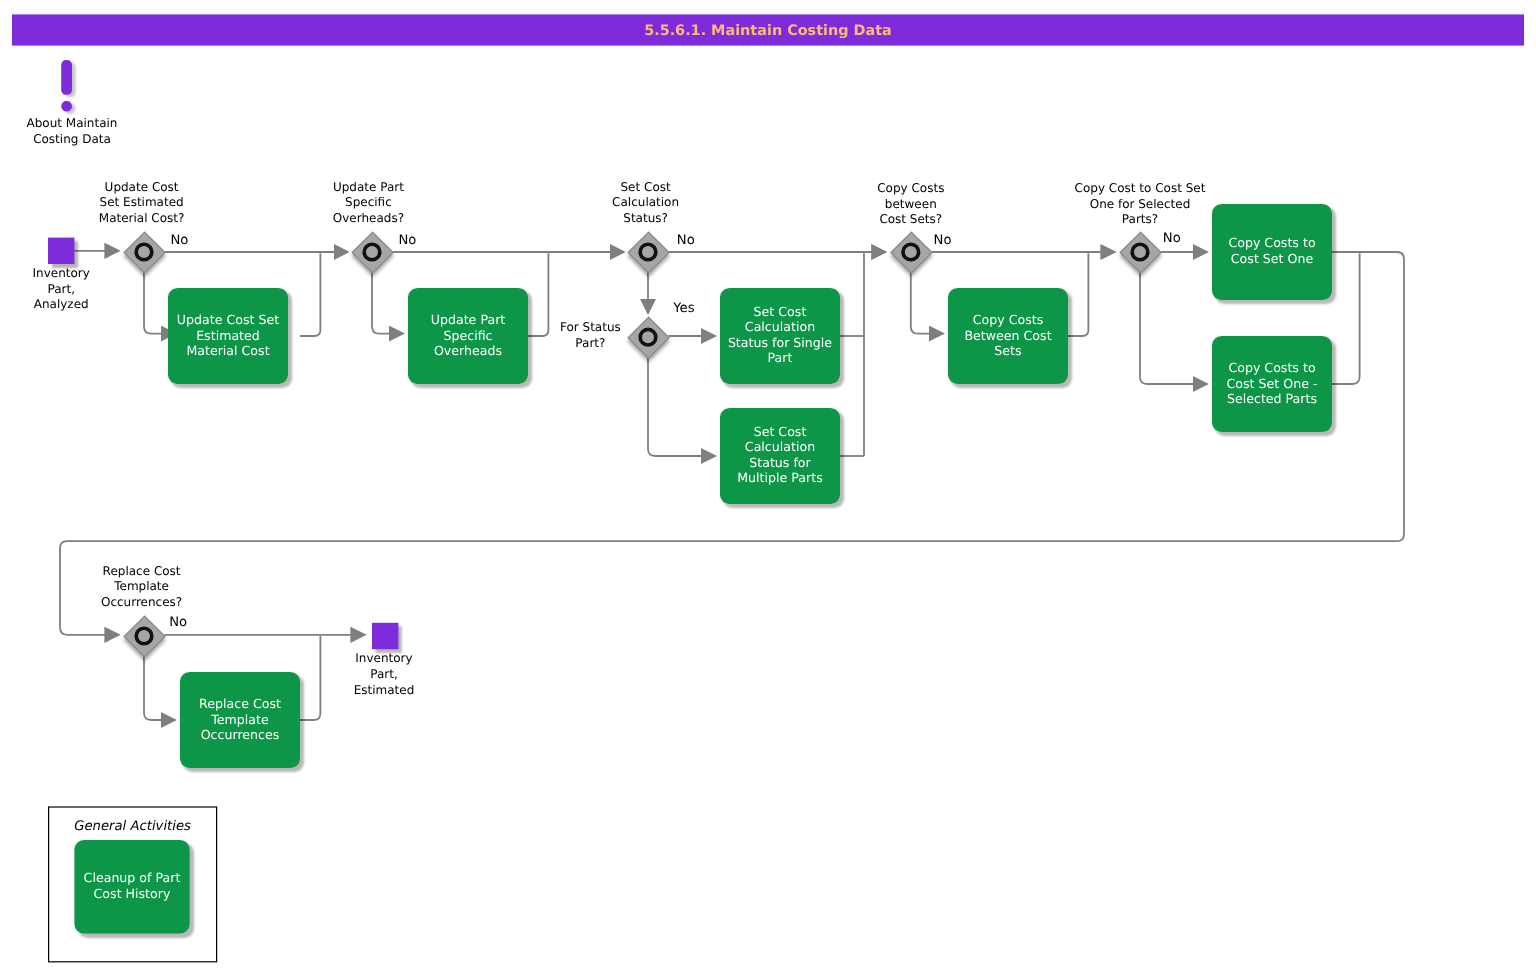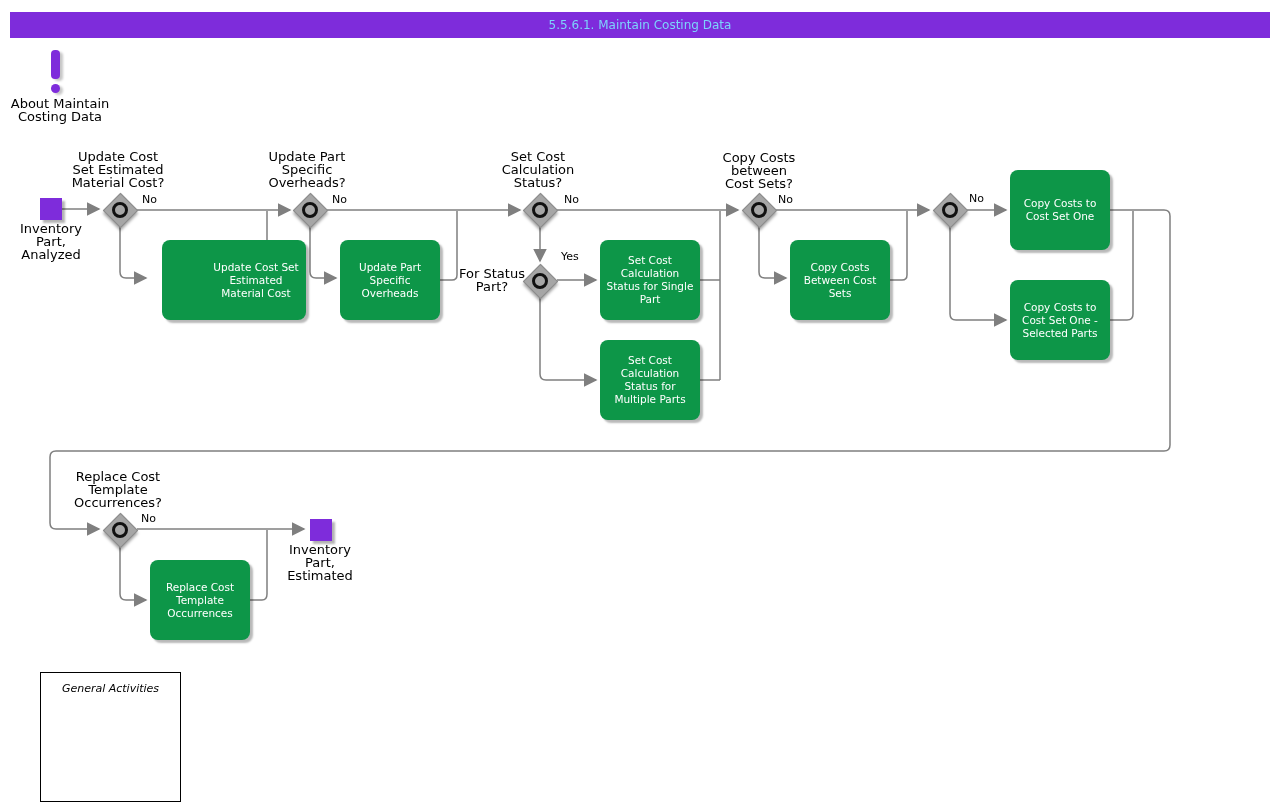--- a/index.html
+++ b/index.html
@@ -1,25 +1,25 @@
 <!DOCTYPE html>
 <html><head>
 <meta charset="utf-8">
 <style>
   html,body{margin:0;padding:0;background:#fff;}
   #stage{position:relative;width:1280px;height:810px;background:#fff;overflow:hidden;
          font-family:"DejaVu Sans","Liberation Sans",sans-serif;color:#000;}
 
   .titlebar{position:absolute;left:10px;top:12px;width:1260px;height:26px;background:#7E2CDB;
-            display:flex;align-items:center;justify-content:center;color:#7dd3fc;
-            font-size:12px;font-weight:normal;}
+            display:flex;align-items:center;justify-content:center;color:#fdba74;
+            font-size:12px;font-weight:bold;}
 
   svg.flow{position:absolute;left:0;top:0;}
 
-  .label{position:absolute;white-space:pre-line;text-align:center;font-size:13px;line-height:13px;}
+  .label{position:absolute;white-space:pre-line;text-align:center;font-size:10px;line-height:13px;}
   .branch{position:absolute;font-size:11px;line-height:12px;text-align:center;}
 
   .activity{position:absolute;width:100px;height:80px;background:#0D9648;border-radius:8px;
             box-shadow:3px 3px 2px rgba(0,0,0,0.28);display:flex;align-items:center;justify-content:center;
             color:#fff;font-size:10.5px;line-height:13px;text-align:center;white-space:pre-line;cursor:pointer;}
 
   .decision{position:absolute;width:34px;height:34px;}
   .decision .diamond{position:absolute;left:5px;top:5px;width:23px;height:23px;background:#A6A6A6;
             border:1px solid #8b8b8b;transform:rotate(45deg);box-shadow:2px 2px 3px rgba(0,0,0,0.35);}
   .decision .ring{position:absolute;left:9px;top:9px;width:16px;height:16px;border:3.5px solid #111;
@@ -132,36 +132,39 @@
 
   <div class="label" style="left:704px;top:151px;width:110px;">Copy Costs
 between
 Cost Sets?</div>
   <div class="decision" style="left:742px;top:193px;">
     <div class="diamond"></div>
     <div class="ring"></div>
   </div>
   <div class="branch" style="left:778px;top:194px;">No</div>
 
+  <div class="label" style="left:880px;top:151px;width:140px;">Copy Cost to Cost Set
+One for Selected
+Parts?</div>
   <div class="decision" style="left:933px;top:193px;">
     <div class="diamond"></div>
     <div class="ring"></div>
   </div>
   <div class="branch" style="left:969px;top:193px;">No</div>
 
   <div class="label" style="left:63px;top:470px;width:110px;">Replace Cost
 Template
 Occurrences?</div>
   <div class="decision" style="left:103px;top:513px;">
     <div class="diamond"></div>
     <div class="ring"></div>
   </div>
   <div class="branch" style="left:141px;top:513px;">No</div>
 
-  <div class="activity" style="left:162px;top:240px;padding-left:44px;">Update Cost Set
+  <div class="activity" style="left:140px;top:240px;">Update Cost Set
 Estimated
 Material Cost</div>
   <div class="activity" style="left:340px;top:240px;">Update Part
 Specific
 Overheads</div>
   <div class="activity" style="left:600px;top:240px;">Set Cost
 Calculation
 Status for Single
 Part</div>
   <div class="activity" style="left:600px;top:340px;">Set Cost
@@ -175,15 +178,17 @@
 Cost Set One</div>
   <div class="activity" style="left:1010px;top:280px;">Copy Costs to
 Cost Set One -
 Selected Parts</div>
   <div class="activity" style="left:150px;top:560px;">Replace Cost
 Template
 Occurrences</div>
 
   <div class="ga-frame">
     <div class="ga-title">General Activities</div>
+    <div class="activity" style="left:21px;top:27px;width:96px;height:78px;">Cleanup of Part
+Cost History</div>
   </div>
 
 </div>
 
 </body></html>

